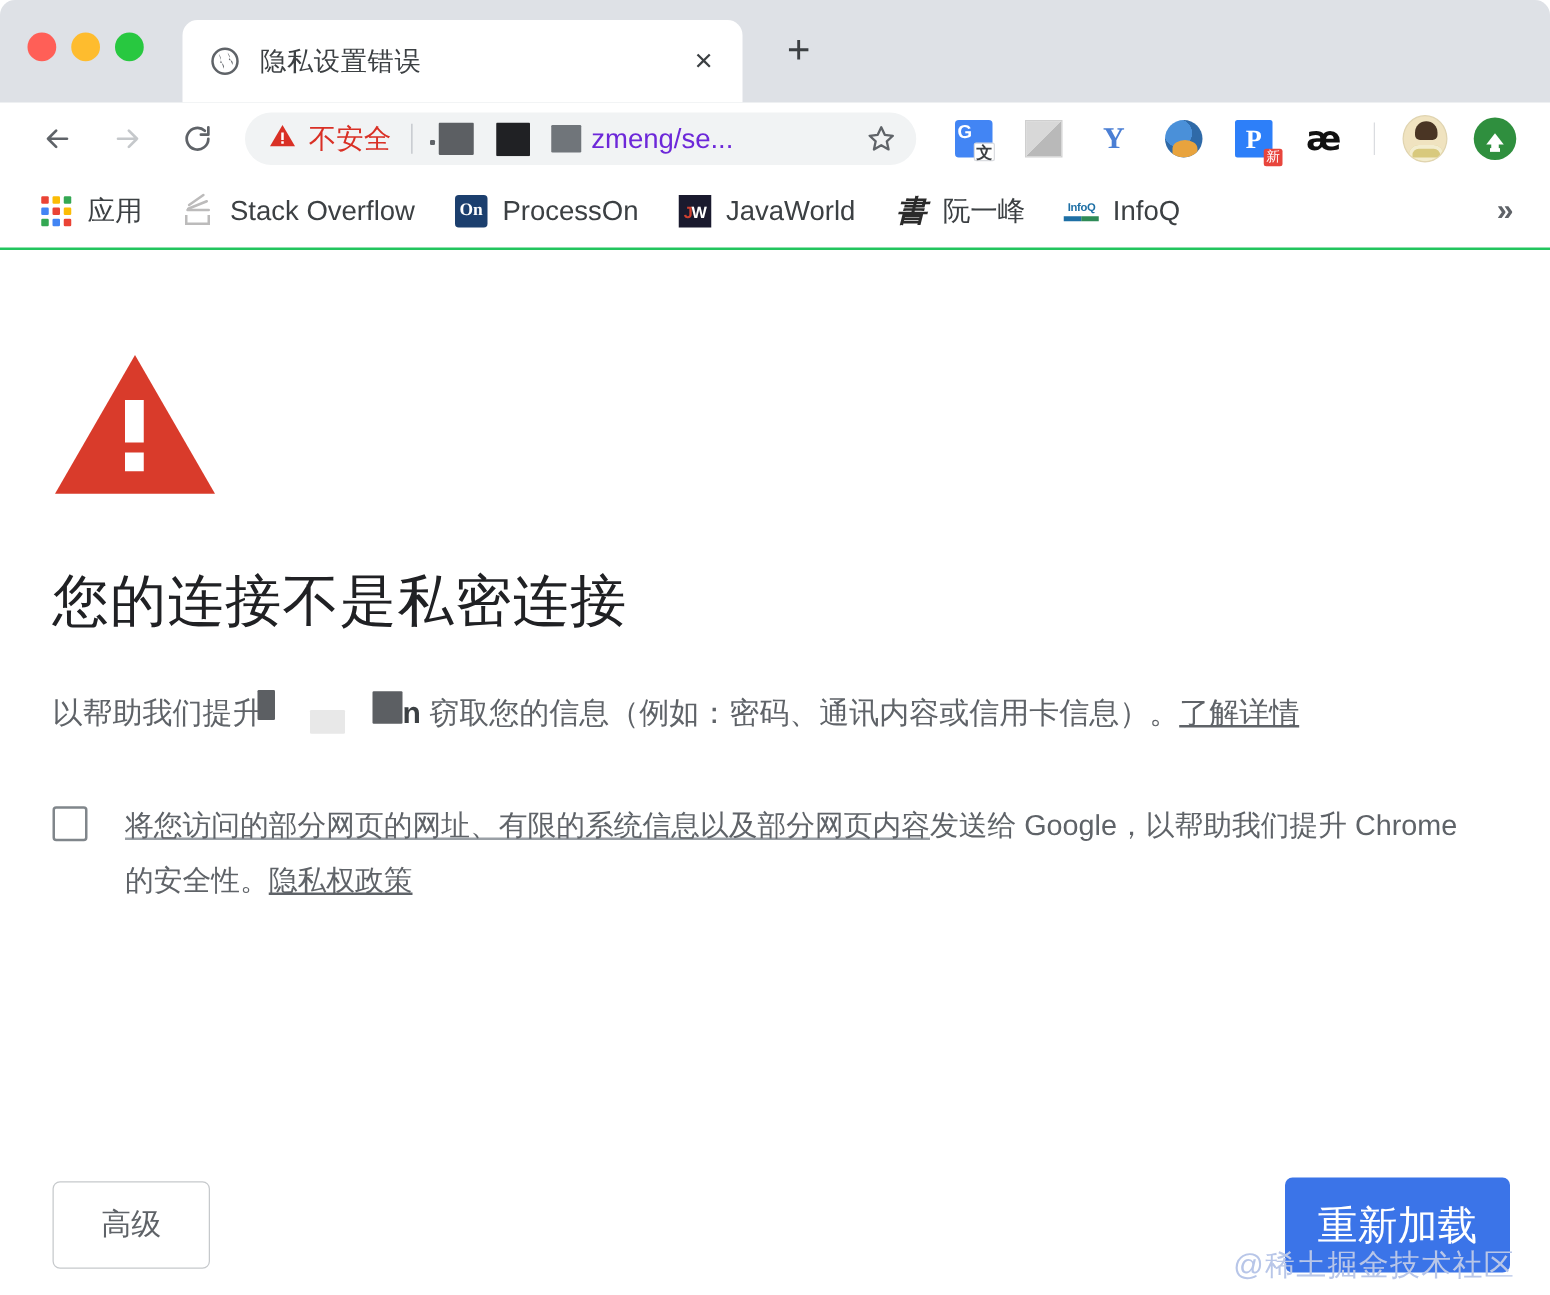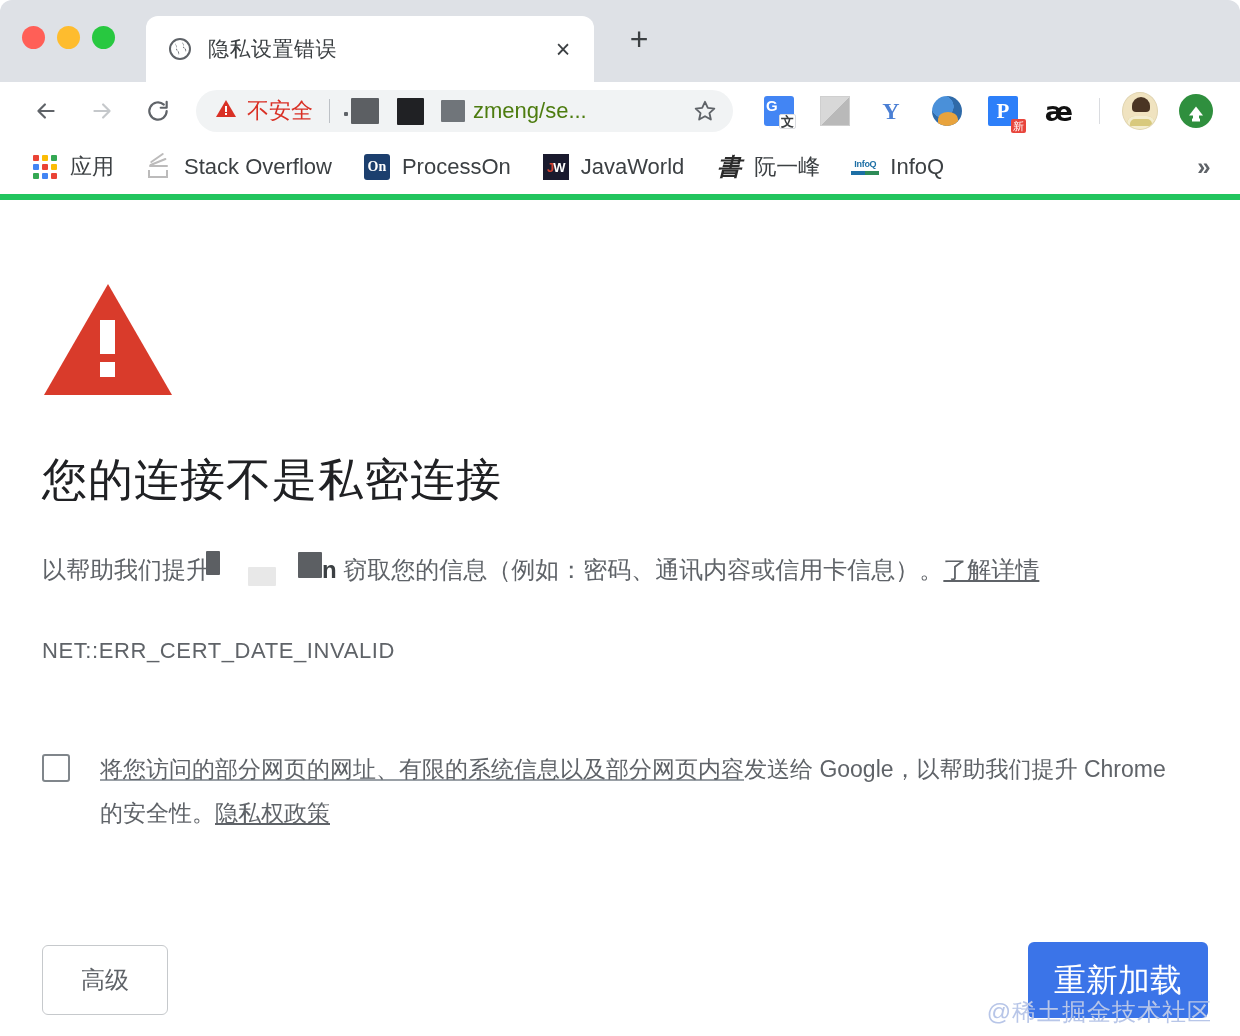--- a/index.html
+++ b/index.html
@@ -168,21 +168,21 @@
   }
   .redact {
     flex: 0 0 auto;
     border-radius: 1px;
   }
   .redact.b1 { width: 28px; height: 26px; background: #5c5f63; margin-right: 18px; }
   .redact.b2 { width: 27px; height: 27px; background: #202124; margin-right: 17px; }
   .redact.b3 { width: 24px; height: 22px; background: #70757a; margin-right: 8px; }
   .url-text {
     font-size: 22px;
-    color: #4d7c0f;
+    color: #6d28d9;
     white-space: nowrap;
     overflow: hidden;
   }
   .star-btn {
     width: 40px; height: 40px; flex: 0 0 40px;
     display: flex; align-items: center; justify-content: center;
   }
 
   .ext-icons {
     display: flex;
@@ -294,21 +294,21 @@
   }
 
   
   .bookmarks {
     height: 60px;
     background: #ffffff;
     display: flex;
     align-items: center;
     padding: 0 16px 0 22px;
     box-sizing: border-box;
-    border-bottom: 6px solid #22c55e;
+    border-bottom: 2px solid #22c55e;
   }
   .bm {
     display: flex;
     align-items: center;
     height: 40px;
     padding: 0 10px;
     border-radius: 4px;
     margin-right: 12px;
     flex: 0 0 auto;
   }
@@ -664,21 +664,20 @@
     <div class="err-desc">
       <span class="seg">以帮助我们提升</span>
       <span class="r-blk r-a"></span>
       <span class="r-blk r-b"></span>
       <span class="r-blk r-c"></span>
       <span class="seg" style="color:#3c4043;font-weight:bold;">n</span>
       <span class="seg"> 窃取您的信息（例如：密码、通讯内容或信用卡信息）。</span>
       <a class="lnk" href="#">了解详情</a>
     </div>
 
-    <div class="err-code">NET::ERR_CERT_DATE_INVALID</div>
 
     <div class="optin">
       <div class="checkbox"></div>
       <div class="optin-text">
         <span class="u">将您访问的部分网页的网址、有限的系统信息以及部分网页内容</span><span>发送给 Google，以帮助我们提升 Chrome 的安全性。</span><a class="lnk" href="#">隐私权政策</a>
       </div>
     </div>
   </div>
 
   <div class="buttons-row">

